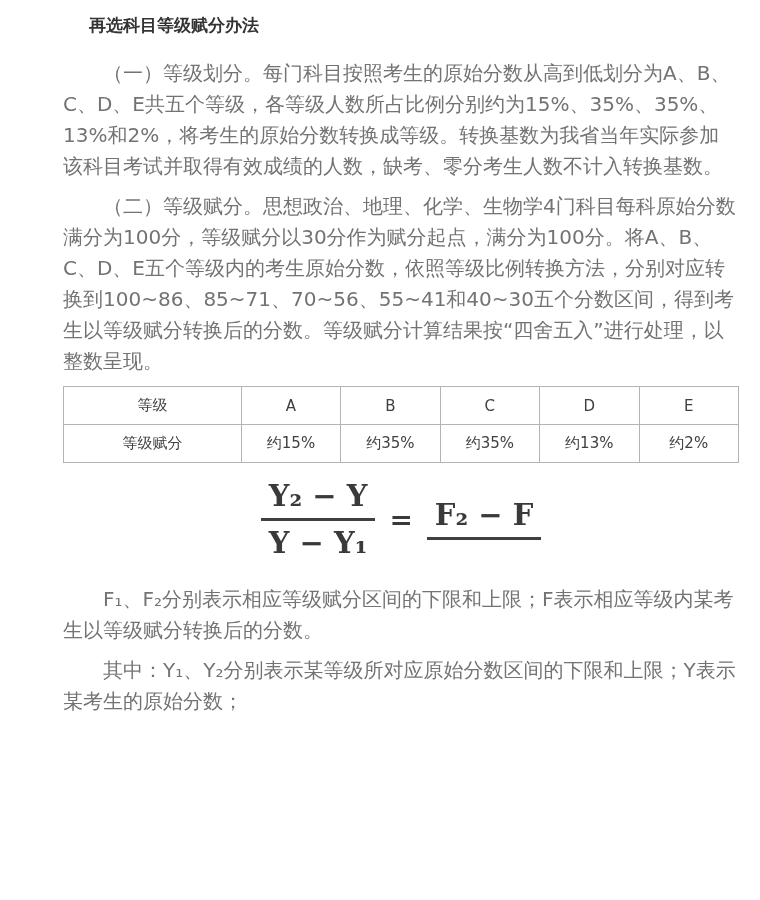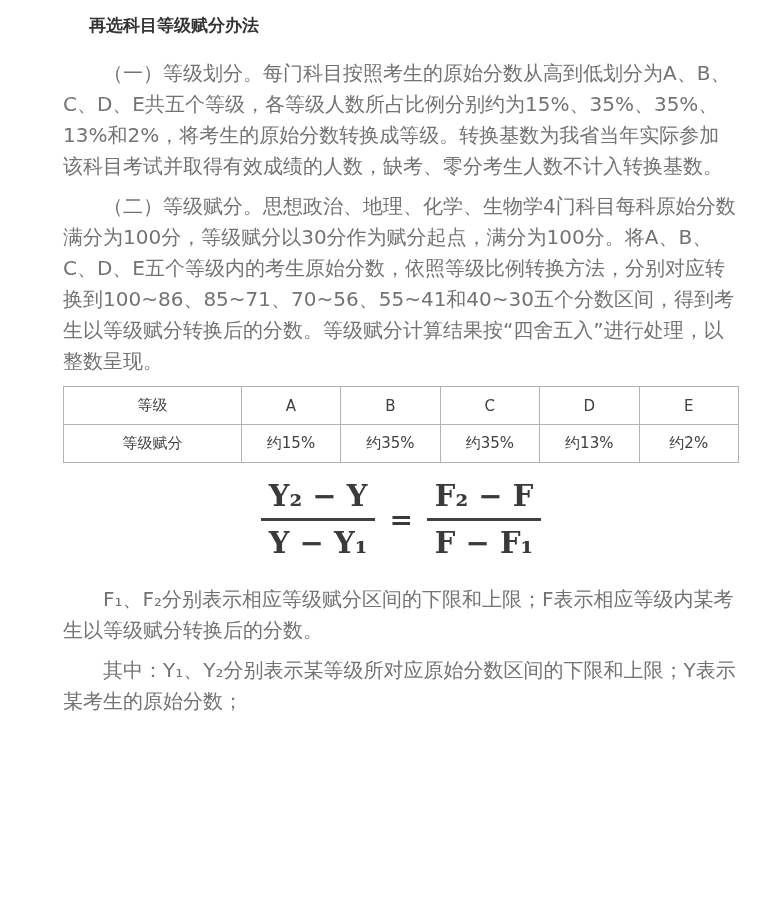--- a/index.html
+++ b/index.html
@@ -125,21 +125,20 @@
 
 
   <div class="formula-wrap">
     <span class="frac">
       <span class="frac-num">Y₂ − Y</span>
       <span class="frac-den">Y − Y₁</span>
     </span>
     <span class="eq-sign">=</span>
     <span class="frac">
       <span class="frac-num">F₂ − F</span>
-      <span class="frac-den">F − F₁</span>
     </span>
   </div>
 
   <p class="para">F₁、F₂分别表示相应等级赋分区间的下限和上限；F表示相应等级内某考生以等级赋分转换后的分数。</p>
 
   <p class="para">其中：Y₁、Y₂分别表示某等级所对应原始分数区间的下限和上限；Y表示某考生的原始分数；</p>
 
   <p class="para">
     
   </p>

